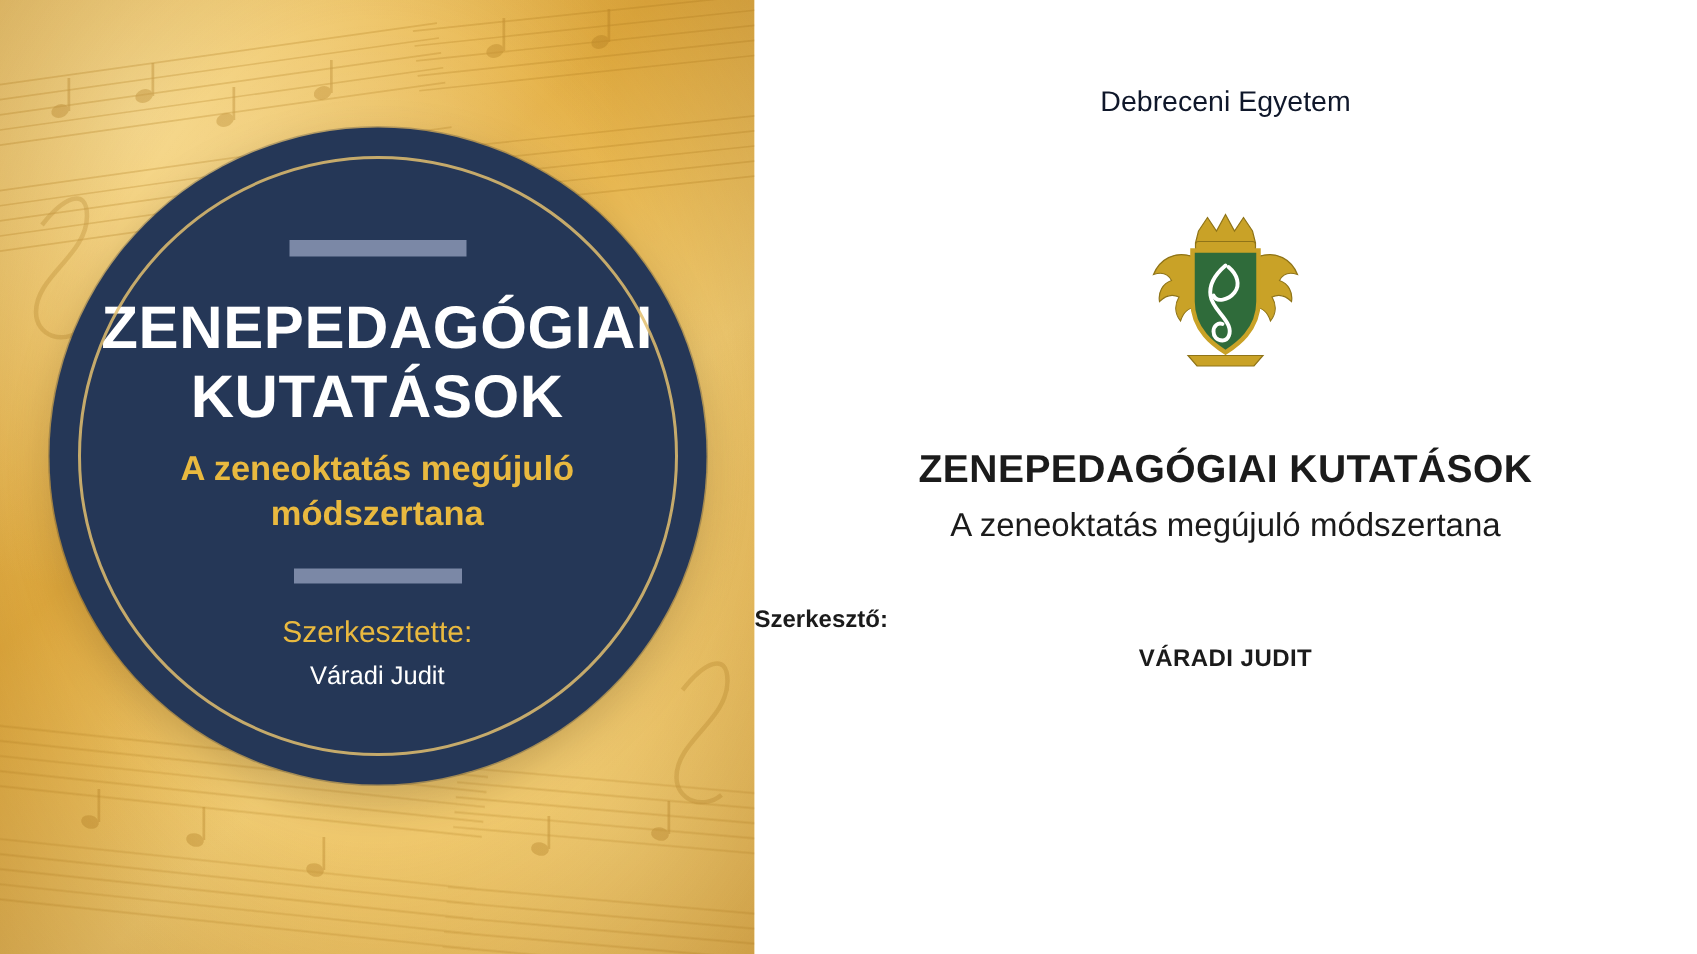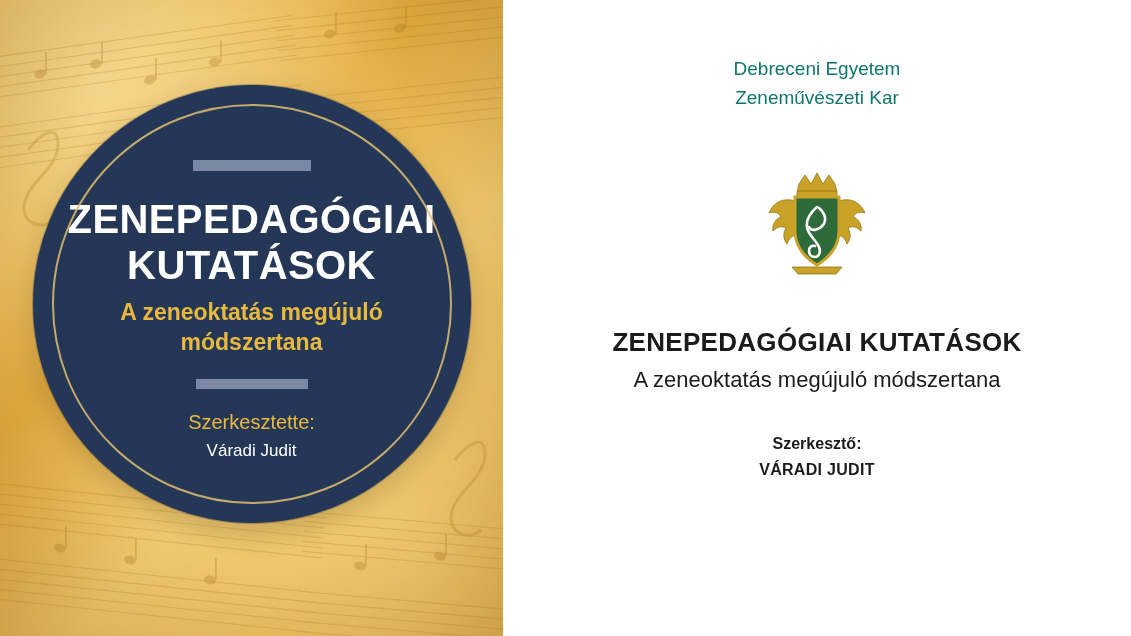--- a/index.html
+++ b/index.html
@@ -127,21 +127,21 @@
   .titlepage {
     position: relative;
     width: 628px;
     height: 636px;
     background: #ffffff;
     flex: 0 0 auto;
   }
   .inst {
     margin: 54px auto 0;
     text-align: center;
-    color: #0f766e;
+    color: #0f172a;
     font-size: 19px;
     line-height: 1.55;
     max-width: 520px;
   }
   .crest-wrap {
     margin: 54px auto 0;
     width: 110px;
     height: 116px;
     position: relative;
   }
@@ -155,21 +155,21 @@
     text-transform: uppercase;
   }
   .tp-sub {
     margin: 9px auto 0;
     text-align: center;
     color: #1b1b1b;
     font-size: 22px;
   }
   .tp-editor-label {
     margin: 42px auto 0;
-    text-align: center;
+    text-align: left;
     color: #1b1b1b;
     font-size: 16px;
     font-weight: bold;
   }
   .tp-editor-name {
     margin: 8px auto 0;
     text-align: center;
     color: #1b1b1b;
     font-size: 16px;
     font-weight: bold;
@@ -275,21 +275,20 @@
         <div class="rule bottom"></div>
         <div class="editor-label">Szerkesztette:</div>
         <div class="editor-name">Váradi Judit</div>
       </div>
     </div>
   </div>
 
   <div class="titlepage">
     <div class="inst">
       <div>Debreceni Egyetem</div>
-      <div>Zeneművészeti Kar</div>
     </div>
 
     <div class="crest-wrap">
       <svg viewBox="0 0 110 116" width="110" height="116" aria-hidden="true">
 
         <g fill="#c9a227" stroke="#8f7418" stroke-width="0.8">
           <path d="M37 17 l6 -9 l6 9 l6 -11 l6 11 l6 -9 l6 9 l2 8 l-40 0 z"></path>
           <rect x="35" y="24" width="40" height="6" rx="2"></rect>
         </g>
 

